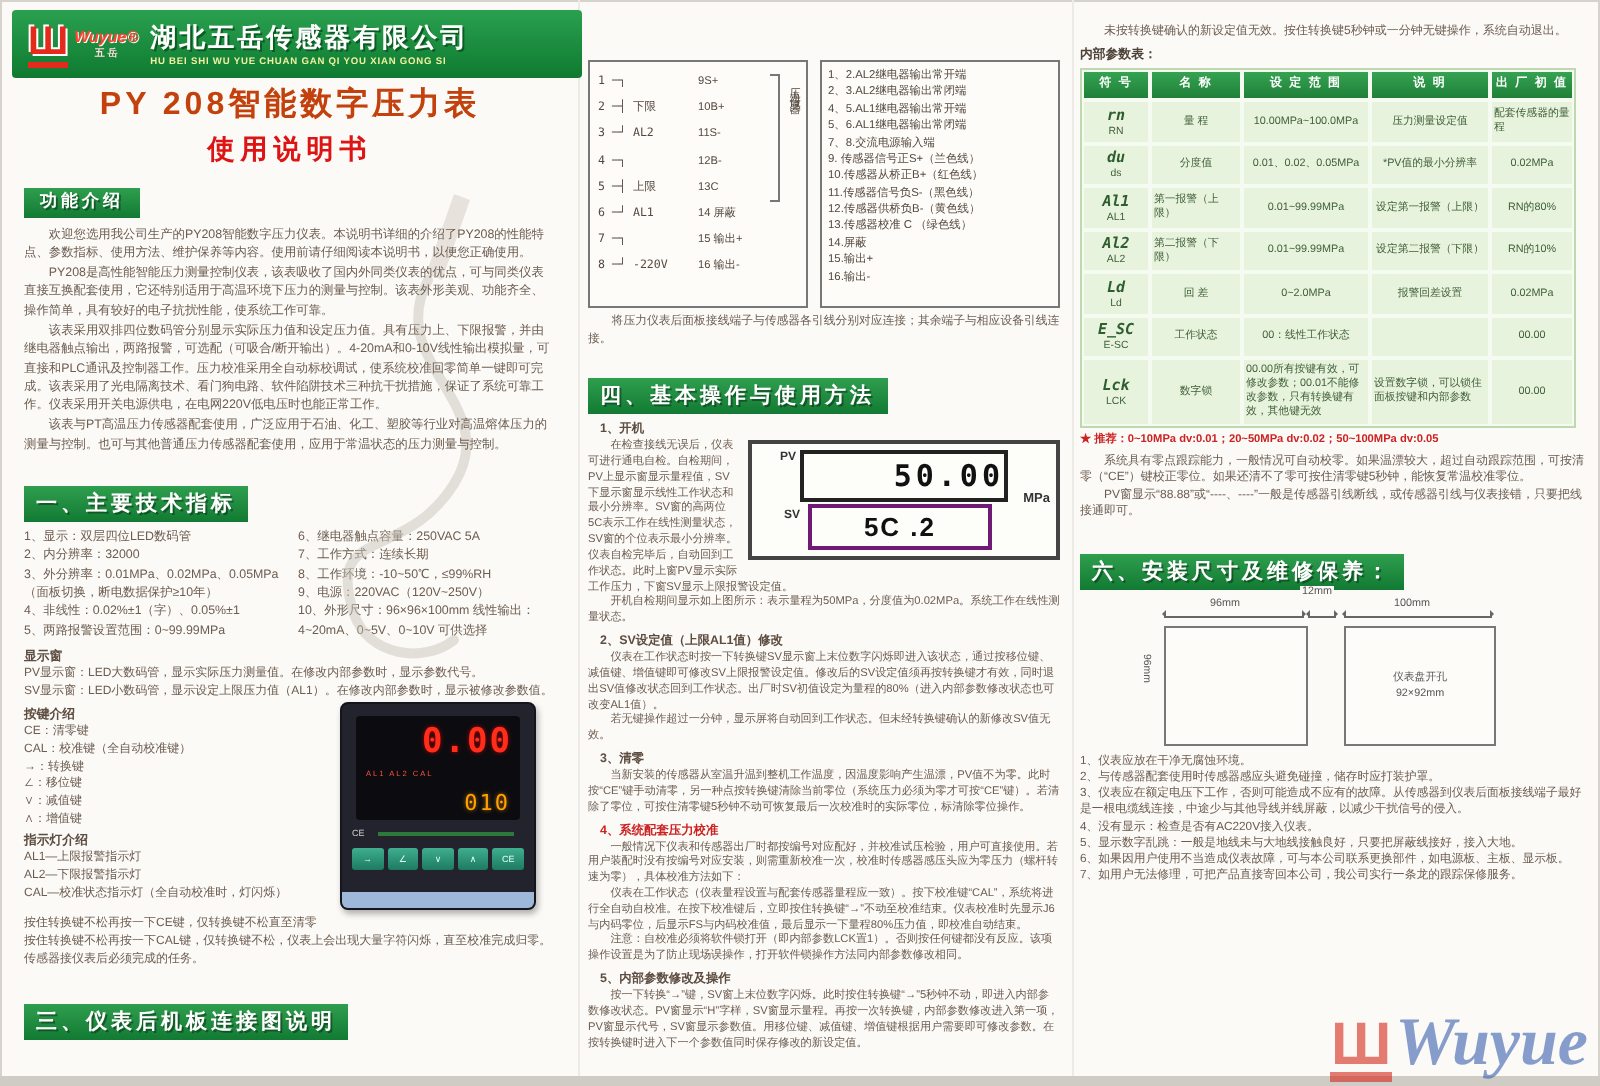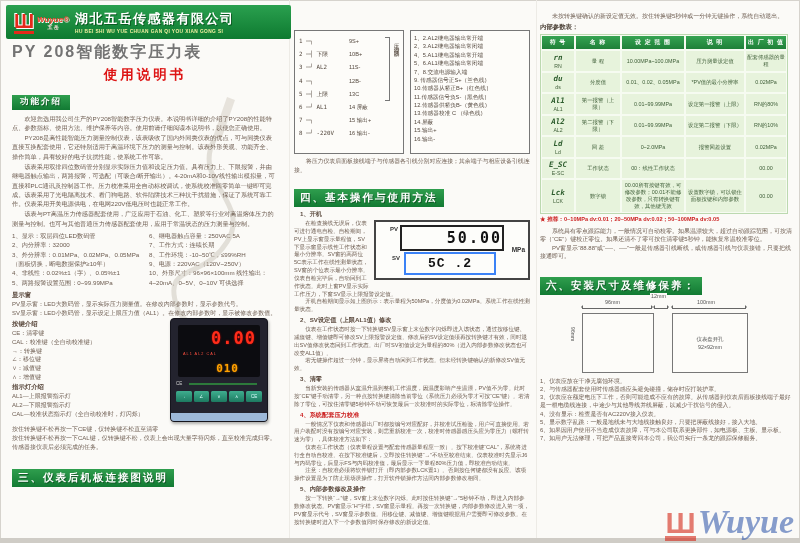--- a/index.html
+++ b/index.html
@@ -26,42 +26,42 @@
        font-size:10.5px;letter-spacing:2px;padding:2px 6px;text-shadow:1px 1px 0 rgba(0,0,0,.35);
        display:inline-block;margin-top:13px;}
   .badge{background:linear-gradient(#2f9e4e,#127a33);color:#fff;font-weight:bold;
        font-size:8.5px;letter-spacing:2px;padding:1.5px 8px;display:inline-block;
        text-shadow:1px 1px 0 rgba(0,0,0,.35);}
   .p{font-size:6.2px;line-height:1.5;color:#6d5c50;text-indent:2em;margin:0 0 1px;}
   .li{font-size:6.2px;line-height:1.5;color:#6d5c50;}
 
   
   .left-col{position:absolute;left:12px;top:42px;width:266px;}
-  .title1{color:#737373;font-weight:bold;font-size:16px;text-align:left;letter-spacing:2px;}
+  .title1{color:#c2410c;font-weight:bold;font-size:16px;text-align:center;letter-spacing:2px;}
   .title2{color:#dd1414;font-weight:bold;font-size:13.5px;text-align:center;letter-spacing:3px;margin-top:3px;}
   .intro{margin-top:4px;position:relative;z-index:1;}
   .specs{display:flex;gap:8px;margin:3px 0 4px;}
   .specs>div{flex:1;}
   .struct-head{font-size:6.4px;font-weight:bold;color:#5d4c40;margin-top:2px;}
   .struct-line{font-size:6px;line-height:1.45;color:#6d5c50;}
   .keys-row{display:flex;margin-top:1px;}
   .keys-block{width:150px;}
   .notes{margin-top:3px;}
   .note-line{font-size:6px;line-height:1.5;color:#6d5c50;text-align:left;}
   .sensor-ghost{position:absolute;left:120px;top:50px;z-index:0;opacity:.45;}
 
   
   .meter{width:96px;height:102px;background:#23232e;border-radius:4px;border:1px solid #15151d;
        position:relative;margin-left:8px;box-shadow:1px 2px 3px rgba(0,0,0,.3);}
   .meter-screen{position:absolute;left:7px;right:7px;top:6px;height:52px;background:#0c0c10;border-radius:2px;}
   .meter-pv{position:absolute;right:4px;top:3px;color:#ff2d1a;font-family:"DejaVu Sans Mono",monospace;
        font-weight:bold;font-size:17px;letter-spacing:1px;text-shadow:0 0 2px #a00;}
   .meter-leds{position:absolute;left:5px;top:27px;color:#ff5040;font-size:3.8px;letter-spacing:1px;}
-  .meter-sv{position:absolute;right:21px;bottom:2px;color:#ffa100;font-family:"DejaVu Sans Mono",monospace;
-       font-weight:bold;font-size:11px;letter-spacing:1px;text-shadow:0 0 2px #a60;}
+  .meter-sv{position:absolute;right:5px;bottom:2px;color:#ffa100;font-family:"DejaVu Sans Mono",monospace;
+       font-weight:normal;font-size:11px;letter-spacing:1px;text-shadow:0 0 2px #a60;}
   .meter-ce{position:absolute;left:5px;top:62px;color:#cfcfcf;font-size:4.5px;}
   .meter-green{position:absolute;left:18px;top:64px;right:10px;height:2px;background:#2f8f3f;opacity:.8;}
   .meter-btns{position:absolute;left:5px;right:5px;top:72px;display:flex;gap:2px;}
   .meter-btns .li-btn{flex:1;background:linear-gradient(#3fae8f,#1d7a60);color:#dff;border-radius:1.5px;
        font-size:4.5px;text-align:center;line-height:11px;height:11px;}
   .meter-strip{position:absolute;left:0;right:0;bottom:0;height:8px;background:#9db8d8;border-radius:0 0 3px 3px;}
 
   
   .mid-col{position:absolute;left:294px;top:30px;width:236px;}
   .wiring{display:flex;gap:6px;}
@@ -79,33 +79,33 @@
   .ops-h{font-size:6.2px;font-weight:bold;color:#5d4c40;margin:2px 0 1px;padding-left:6px;}
   .ops-h.red{color:#cc2222;}
   .mp{font-size:5.6px;line-height:1.4;color:#6d5c50;text-indent:2em;margin:0;}
   .demo{float:right;width:152px;height:56px;border:2px solid #444;margin:0 0 3px 4px;
         position:relative;background:#fdfdfa;}
   .demo-pvlabel{position:absolute;left:14px;top:4px;font-size:6px;font-weight:bold;color:#333;}
   .demo-pvbox{position:absolute;left:24px;top:3px;width:100px;height:22px;border:2px solid #222;
         text-align:right;font-family:"DejaVu Sans Mono",monospace;font-weight:bold;font-size:15px;
         letter-spacing:2px;color:#111;line-height:22px;}
   .demo-svlabel{position:absolute;left:16px;top:33px;font-size:6px;font-weight:bold;color:#333;}
-  .demo-svbox{position:absolute;left:28px;top:30px;width:88px;height:19px;border:2px solid #3b82f6;
-        text-align:center;font-family:Liberation Mono, monospace;font-weight:bold;font-size:13px;
+  .demo-svbox{position:absolute;left:28px;top:30px;width:88px;height:19px;border:2px solid #701a75;
+        text-align:center;font-family:Liberation Sans, sans-serif;font-weight:bold;font-size:13px;
         letter-spacing:1px;color:#111;line-height:19px;}
   .demo-unit{position:absolute;right:3px;top:24px;font-size:6.5px;font-weight:bold;color:#333;}
 
   
   .right-col{position:absolute;left:540px;top:12px;width:252px;}
   .rp{font-size:6px;line-height:1.45;color:#6d5c50;text-indent:2em;margin:0;}
   .tbl-label{font-size:6.4px;font-weight:bold;color:#4d4238;margin:2px 0;}
   .tbl{width:246px;border:1px solid #bcd9b0;background:#e7f3dc;}
   .trow{display:grid;grid-template-columns:34px 46px 64px 60px 42px;}
   .tcell{border:1px solid #f6fbf1;padding:1.5px 1px;font-size:5.4px;line-height:1.3;color:#41603a;
-        display:flex;align-items:center;justify-content:center;text-align:center;flex-direction:column;}
+        display:flex;align-items:center;justify-content:center;flex-direction:column;}
   .thead .tcell{background:linear-gradient(#35a352,#1f8038);color:#fff;font-weight:bold;font-size:6px;
         letter-spacing:1px;padding:3px 1px;}
   .sym1{font-family:"DejaVu Sans Mono",monospace;font-weight:bold;font-style:italic;font-size:7.5px;color:#2e5d2e;}
   .sym2{font-size:5.2px;color:#41603a;}
   .footnote{color:#cc2222;font-size:5.6px;font-weight:bold;margin:2px 0 3px;}
   .fp{font-size:6px;line-height:1.42;color:#6d5c50;text-indent:2em;margin:0;}
   .dim{position:relative;height:76px;margin:4px 0 2px 16px;}
   .dim-h{position:absolute;border-bottom:1px solid #666;height:1px;}
   .dim-h:before,.dim-h:after{content:"";position:absolute;top:-2px;border:2.5px solid transparent;}
   .dim-h:before{left:-1px;border-right-color:#666;border-left-width:0;}
@@ -152,20 +152,23 @@
     <div style="margin-top:6px">
       <span class="badge">功能介绍</span>
     </div>
     <div class="intro">
         <div class="p">欢迎您选用我公司生产的PY208智能数字压力仪表。本说明书详细的介绍了PY208的性能特点、参数指标、使用方法、维护保养等内容。使用前请仔细阅读本说明书，以便您正确使用。</div>
         <div class="p">PY208是高性能智能压力测量控制仪表，该表吸收了国内外同类仪表的优点，可与同类仪表直接互换配套使用，它还特别适用于高温环境下压力的测量与控制。该表外形美观、功能齐全、操作简单，具有较好的电子抗扰性能，使系统工作可靠。</div>
         <div class="p">该表采用双排四位数码管分别显示实际压力值和设定压力值。具有压力上、下限报警，并由继电器触点输出，两路报警，可选配（可吸合/断开输出）。4-20mA和0-10V线性输出模拟量，可直接和PLC通讯及控制器工作。压力校准采用全自动标校调试，使系统校准回零简单一键即可完成。该表采用了光电隔离技术、看门狗电路、软件陷阱技术三种抗干扰措施，保证了系统可靠工作。仪表采用开关电源供电，在电网220V低电压时也能正常工作。</div>
         <div class="p">该表与PT高温压力传感器配套使用，广泛应用于石油、化工、塑胶等行业对高温熔体压力的测量与控制。也可与其他普通压力传感器配套使用，应用于常温状态的压力测量与控制。</div>
       </div>
 
+    <div style="margin-top:3px">
+      <span class="banner">一、主要技术指标</span>
+    </div>
     <div class="specs">
       <div>
           <div class="li">1、显示：双层四位LED数码管</div>
           <div class="li">2、内分辨率：32000</div>
           <div class="li">3、外分辨率：0.01MPa、0.02MPa、0.05MPa（面板切换，断电数据保护≥10年）</div>
           <div class="li">4、非线性：0.02%±1（字）、0.05%±1</div>
           <div class="li">5、两路报警设置范围：0~99.99MPa</div>
         </div>
       <div>
           <div class="li">6、继电器触点容量：250VAC 5A</div>

